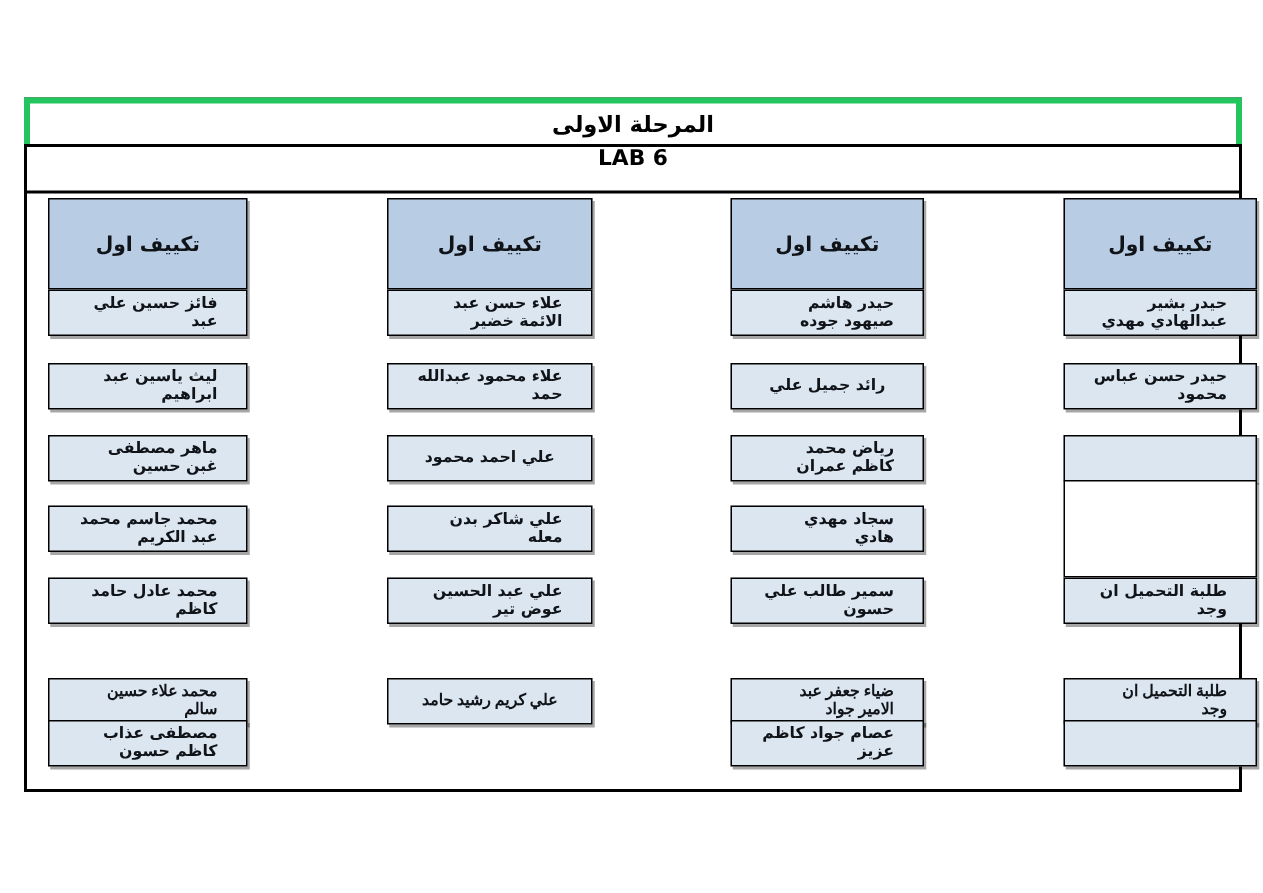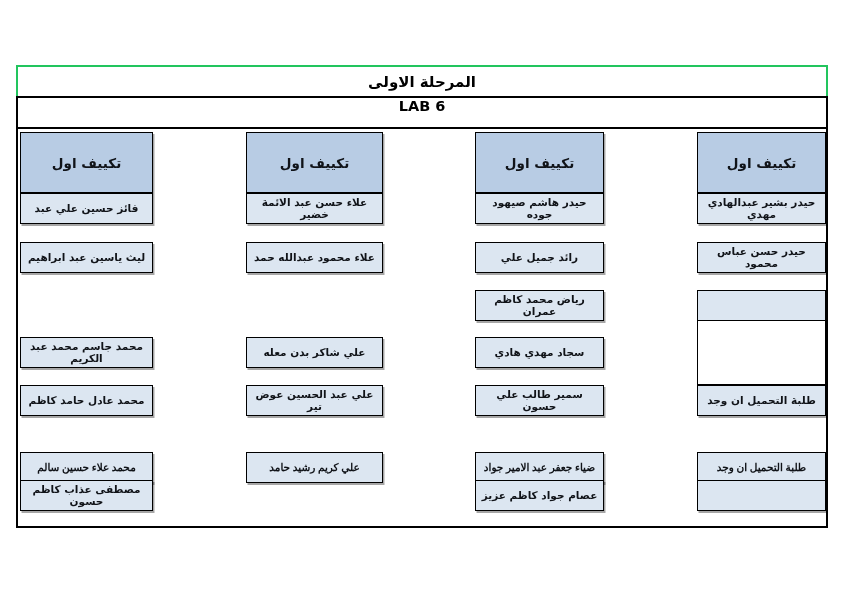--- a/index.html
+++ b/index.html
@@ -9,43 +9,44 @@
   }
   * { box-sizing:border-box; }
 
   
   .table-frame {
     position:absolute; left:16px; top:65px; width:812px; height:463px;
     border:2px solid #000;
   }
   .title-row {
     position:absolute; left:16px; top:65px; width:812px; height:33px;
-    border:2px solid #22c55e; border-bottom-width:2px;
+    border:4px solid #22c55e; border-bottom-width:2px;
     display:flex; align-items:center; justify-content:center;
     font-size:15px; font-weight:bold; color:#000; direction:rtl;
   }
   .lab-row {
     position:absolute; left:16px; top:96px; width:812px; height:33px;
     border:2px solid #000;
     display:flex; align-items:flex-start; justify-content:center;
     font-size:14.5px; font-weight:bold; color:#000;
     font-family:"DejaVu Sans", sans-serif;
   }
 
   
   .box {
     position:absolute;
     border:1.5px solid #000;
     box-shadow:1.5px 2px 0 rgba(0,0,0,0.35);
     display:flex; align-items:center; justify-content:center;
     text-align:center; direction:rtl;
     color:#101318;
+    margin-left:12px;
   }
   .hdr  { background:#b8cce4; height:61px; top:132px; font-size:13.5px; font-weight:bold; }
-  .cell { background:#dce6f1; height:31px; font-size:10.5px; font-weight:bold; line-height:1.1; padding:1px 3px; }
+  .cell { background:#dce6f1; height:31px; font-size:10.5px; font-weight:bold; line-height:1.1; padding:1px 19px;text-align:right; }
   .cell.white { background:#ffffff; }
 
   
   .c0 { left:20px;  width:133px; }
   .c1 { left:246px; width:137px; }
   .c2 { left:475px; width:129px; }
   .c3 { left:697px; width:129px; }
 
   
   .r0 { top:193px; }
@@ -70,28 +71,30 @@
     <span>المرحلة الاولى</span>
   </div>
 
   <div class="lab-row">
     <span>LAB 6</span>
   </div>
 
   <div class="box hdr c0">تكييف اول</div>
   <div class="box cell c0 r0">فائز حسين علي عبد</div>
   <div class="box cell c0 r1">ليث ياسين عبد ابراهيم</div>
+  <div class="box cell c0 r2">ماهر مصطفى غبن حسين</div>
   <div class="box cell c0 r3">محمد جاسم محمد عبد الكريم</div>
   <div class="box cell c0 r4">محمد عادل حامد كاظم</div>
   <div class="box cell c0 r5">محمد علاء حسين سالم</div>
   <div class="box cell c0 r6">مصطفى عذاب كاظم حسون</div>
 
   <div class="box hdr c1">تكييف اول</div>
   <div class="box cell c1 r0">علاء حسن عبد الائمة خضير</div>
   <div class="box cell c1 r1">علاء محمود عبدالله حمد</div>
+  <div class="box cell c1 r2">علي احمد محمود</div>
   <div class="box cell c1 r3">علي شاكر بدن معله</div>
   <div class="box cell c1 r4">علي عبد الحسين عوض تير</div>
   <div class="box cell c1 r5">علي كريم رشيد حامد</div>
 
   <div class="box hdr c2">تكييف اول</div>
   <div class="box cell c2 r0">حيدر هاشم صيهود جوده</div>
   <div class="box cell c2 r1">رائد جميل علي</div>
   <div class="box cell c2 r2">رياض محمد كاظم عمران</div>
   <div class="box cell c2 r3">سجاد مهدي هادي</div>
   <div class="box cell c2 r4">سمير طالب علي حسون</div>

